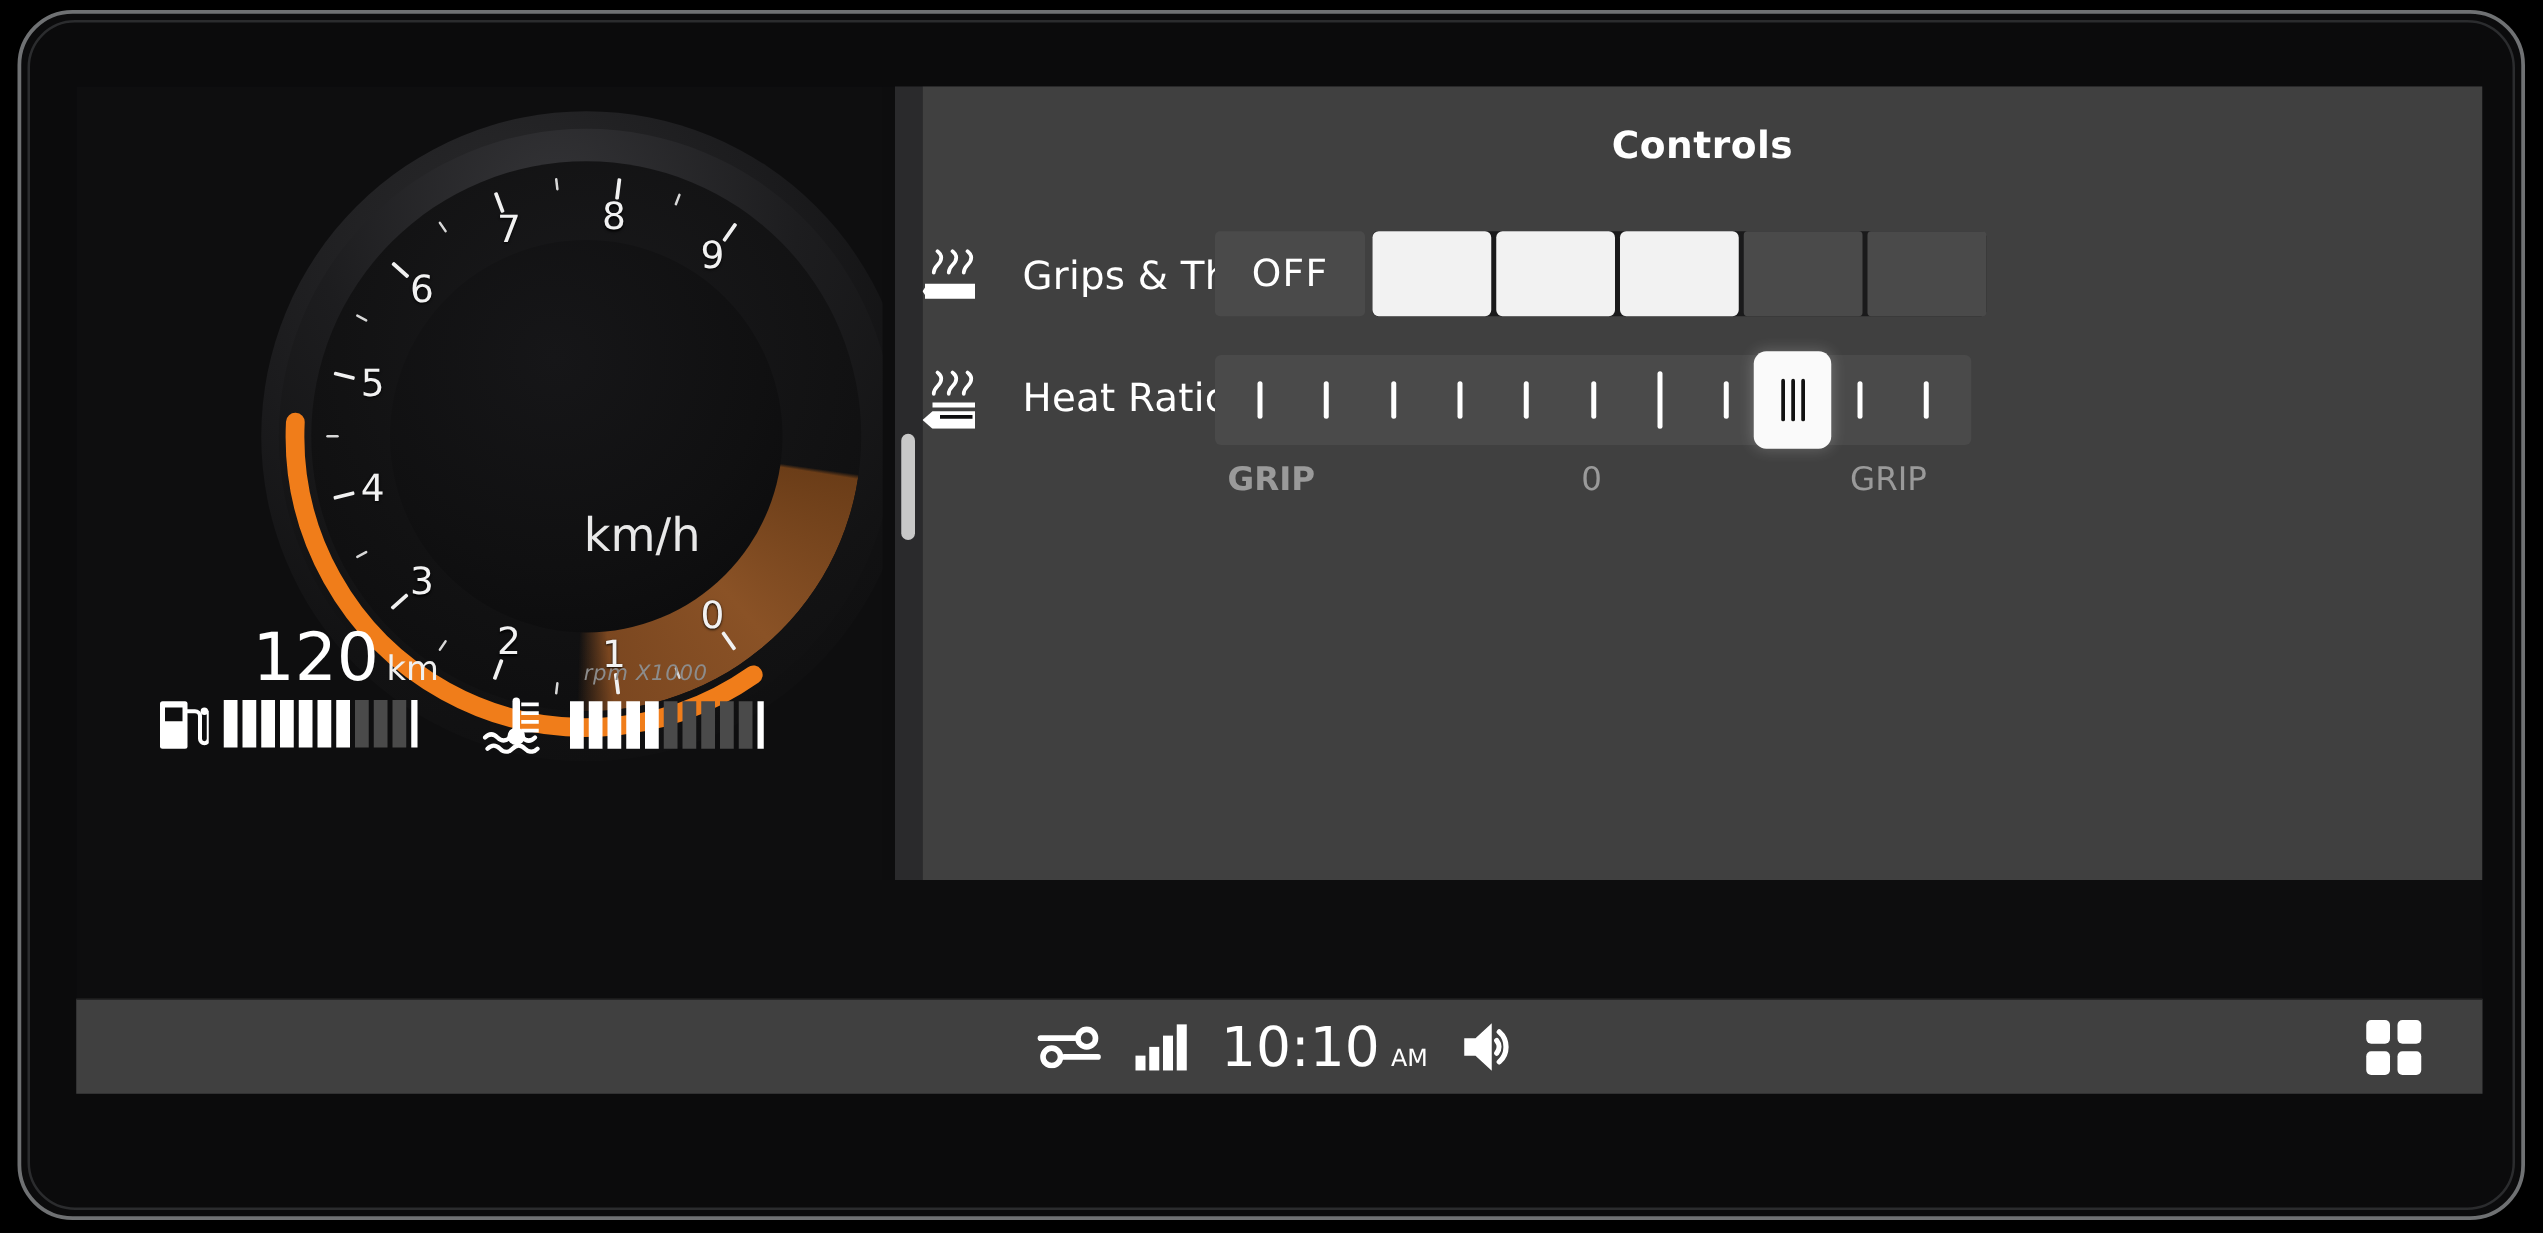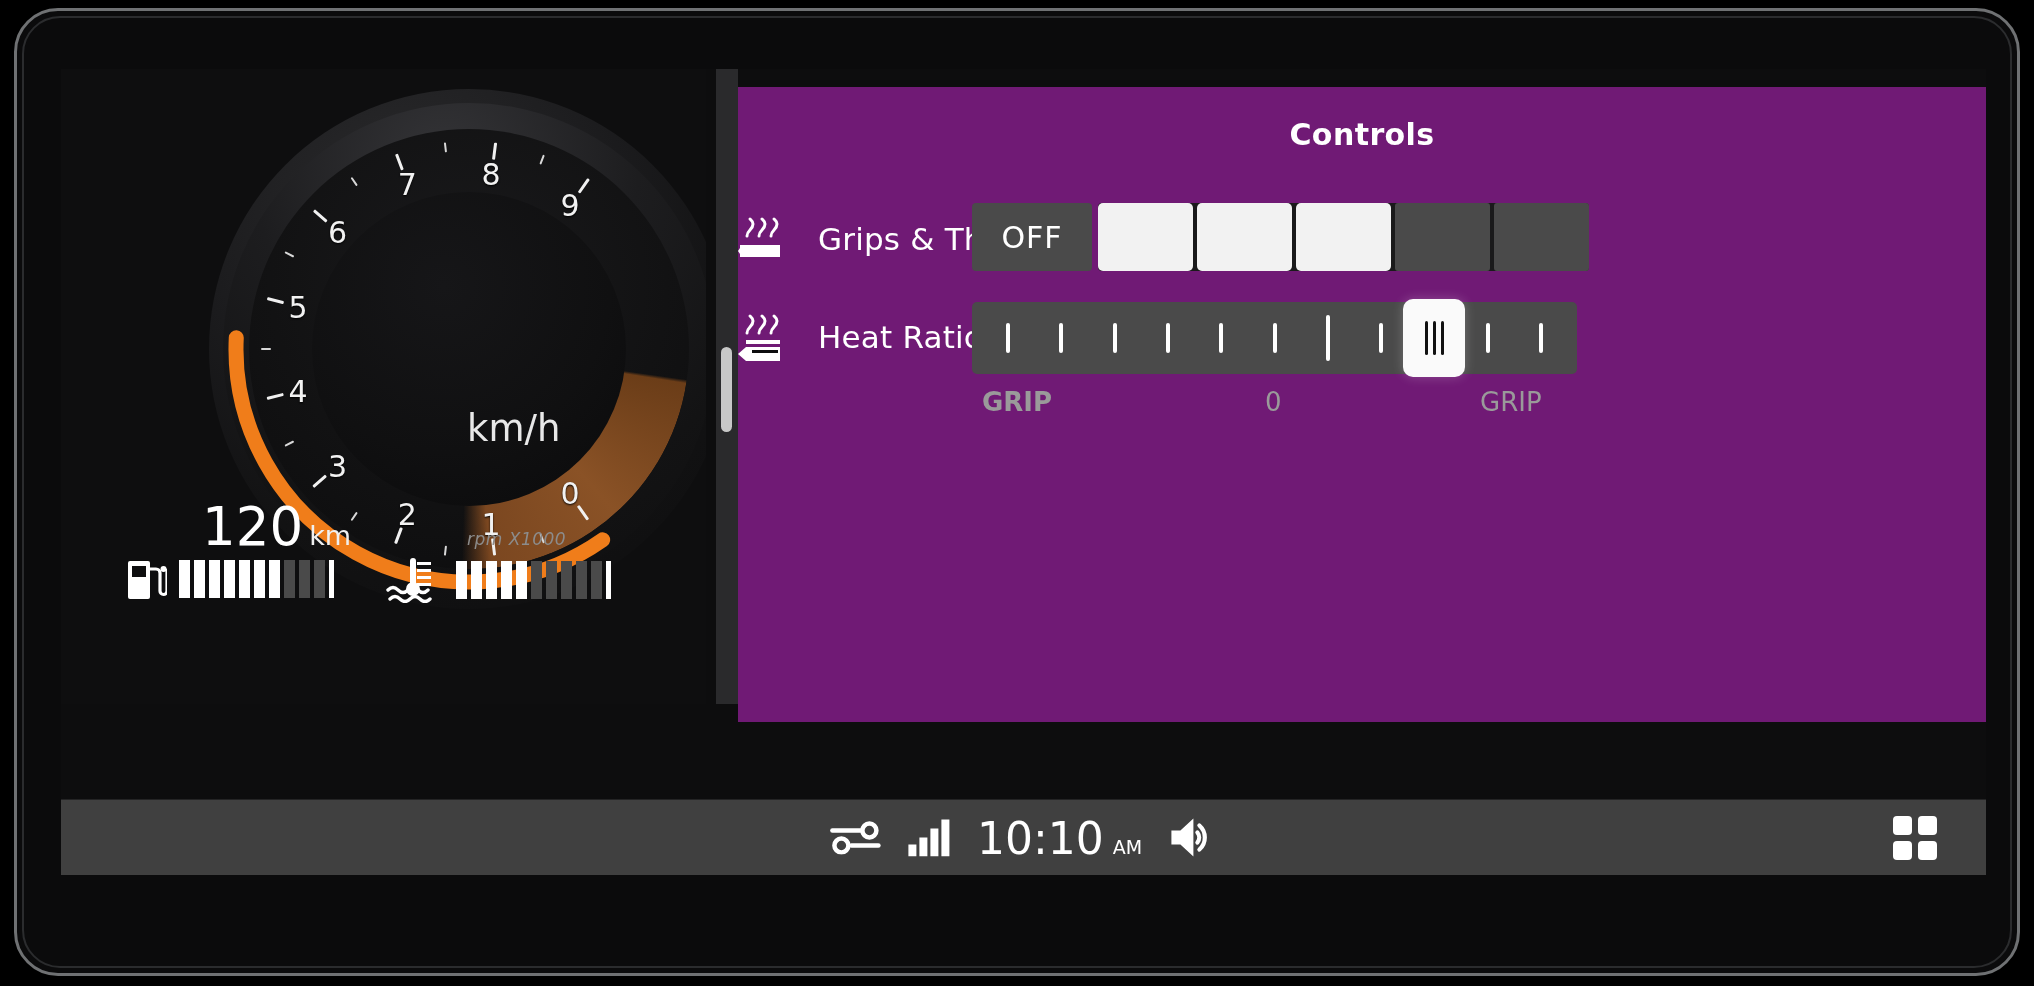--- a/index.html
+++ b/index.html
@@ -143,22 +143,22 @@
     position: absolute; left: 655px; top: 0; width: 22px; height: 635px;
     background: #2a2a2c;
   }
   #divider .thumb {
     position: absolute; left: 5px; top: 278px; width: 11px; height: 85px;
     background: #c8c8c8; border-radius: 6px;
   }
 
   
   #controls {
-    position: absolute; left: 677px; top: 18px; right: 0; height: 635px;
-    background: #701a75;
+    position: absolute; left: 677px; top: 0; right: 0; height: 635px;
+    background: #404040;
   }
   #controls-title {
     position: absolute; left: 0; right: 0; top: 30px;
     text-align: center;
     font-family: "DejaVu Sans", sans-serif;
     font-size: 30px; font-weight: 700; color: #fff; letter-spacing: .4px;
   }
 
   .ctl-row { position: absolute; display: flex; align-items: center; }
 

